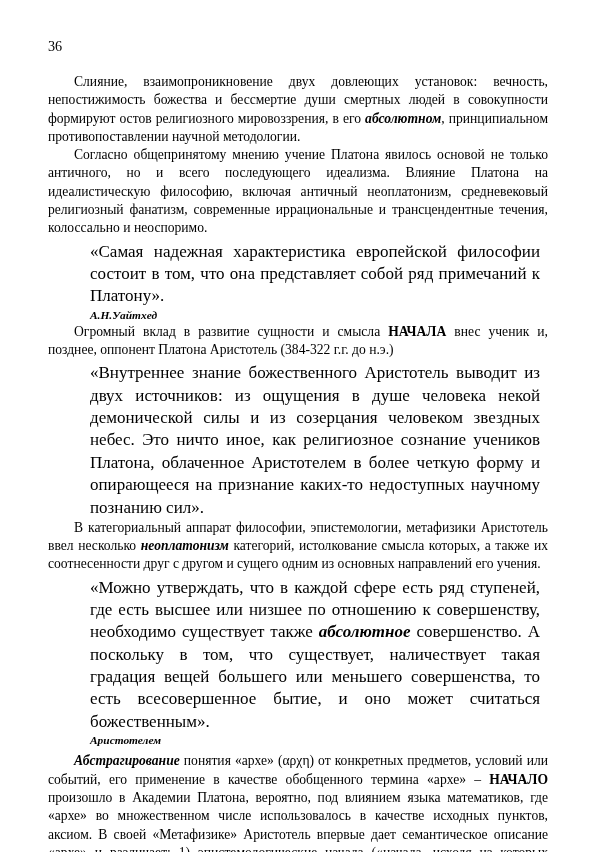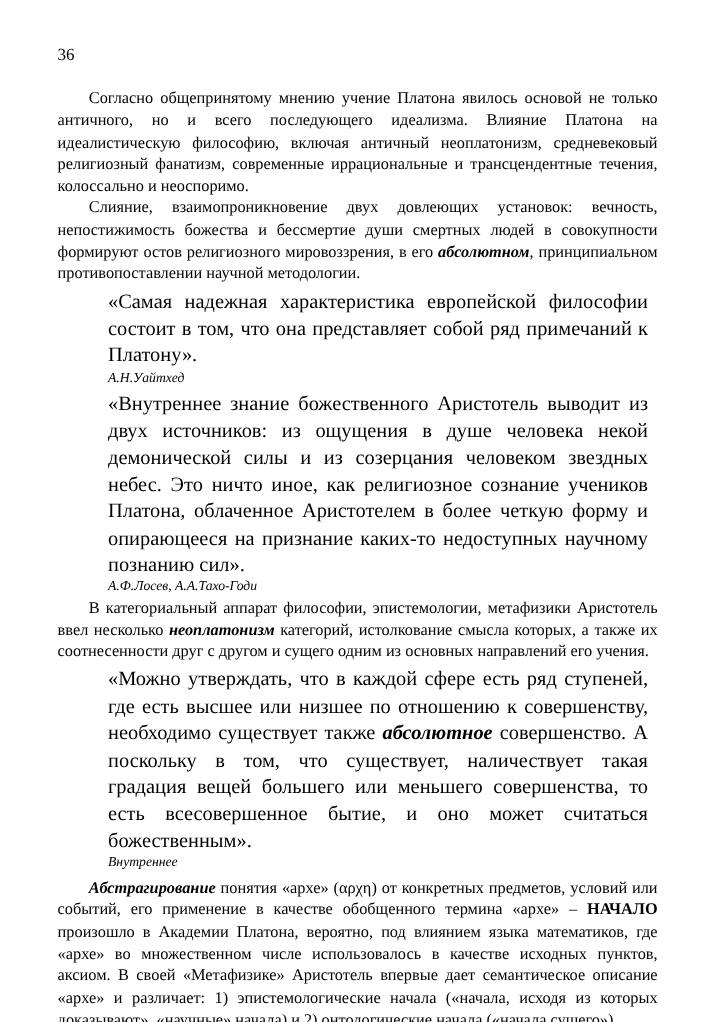--- a/index.html
+++ b/index.html
@@ -52,58 +52,58 @@
     margin: 1px 0 0 0;
     padding: 0 8px 0 42px;
     font-size: 17px;
     line-height: 1.315;
     text-align: justify;
   }
   .quote-attrib {
     padding-left: 42px;
     font-size: 11.4px;
     font-style: italic;
-    font-weight: normal;
+    font-weight: bold;
     margin-top: 0px;
     text-align: left;
   }
   .b { font-weight: bold; }
   .bi { font-weight: bold; font-style: italic; }
   .spacer-sm { height: 2px; }
   .spacer-md { height: 4px; }
 </style>
 </head>
 <body>
 
 <div class="page">
 
   <div class="header">
     <span class="page-number">36</span>
   </div>
 
+  <p class="body-para"><span>Слияние, взаимопроникновение двух довлеющих установок: вечность, непостижимость божества и бессмертие души смертных людей в совокупности формируют остов религиозного мировоззрения, в его </span><span class="bi">абсолютном</span><span>, принципиальном противопоставлении научной методологии.</span></p>
+
   <p class="body-para">Согласно общепринятому мнению учение Платона явилось основой не только античного, но и всего последующего идеализма. Влияние Платона на идеалистическую философию, включая античный неоплатонизм, средневековый религиозный фанатизм, современные иррациональные и трансцендентные течения, колоссально и неоспоримо.</p>
-
-  <p class="body-para"><span>Слияние, взаимопроникновение двух довлеющих установок: вечность, непостижимость божества и бессмертие души смертных людей в совокупности формируют остов религиозного мировоззрения, в его </span><span class="bi">абсолютном</span><span>, принципиальном противопоставлении научной методологии.</span></p>
 
   <div class="spacer-sm"></div>
 
   <p class="quote">«Самая надежная характеристика европейской философии состоит в том, что она представляет собой ряд примечаний к Платону».</p>
   <p class="quote-attrib">А.Н.Уайтхед</p>
 
+  <p class="body-para"><span>Огромный вклад в развитие сущности и смысла </span><span class="b">НАЧАЛА</span><span> внес ученик и, позднее, оппонент Платона Аристотель (384-322 г.г. до н.э.)</span></p>
 
   <div class="spacer-sm"></div>
 
   <p class="quote">«Внутреннее знание божественного Аристотель выводит из двух источников: из ощущения в душе человека некой демонической силы и из созерцания человеком звездных небес. Это ничто иное, как религиозное сознание учеников Платона, облаченное Аристотелем в более четкую форму и опирающееся на признание каких-то недоступных научному познанию сил».</p>
-  <p class="quote-attrib">А.Ф.Лосев, А.А.Тахо-Годи</p>
 
   <p class="body-para"><span>В категориальный аппарат философии, эпистемологии, метафизики Аристотель ввел несколько </span><span class="bi">неоплатонизм</span><span> категорий, истолкование смысла которых, а также их соотнесенности друг с другом и сущего одним из основных направлений его учения.</span></p>
 
   <div class="spacer-sm"></div>
 
   <p class="quote"><span>«Можно утверждать, что в каждой сфере есть ряд ступеней, где есть высшее или низшее по отношению к совершенству, необходимо существует также </span><span class="bi">абсолютное</span><span> совершенство. А поскольку в том, что существует, наличествует такая градация вещей большего или меньшего совершенства, то есть всесовершенное бытие, и оно может считаться божественным».</span></p>
-  <p class="quote-attrib">Внутреннее</p>
+  <p class="quote-attrib">Аристотелем</p>
 
   <div class="spacer-md"></div>
 
   <p class="body-para"><span class="bi">Абстрагирование</span><span> понятия «архе» (αρχη) от конкретных предметов, условий или событий, его применение в качестве обобщенного термина «архе» – </span><span class="b">НАЧАЛО</span><span> произошло в Академии Платона, вероятно, под влиянием языка математиков, где  «архе» во множественном числе использовалось в качестве исходных пунктов, аксиом. В своей «Метафизике» Аристотель впервые дает семантическое описание «архе» и различает: 1) эпистемологические начала («начала, исходя из которых доказывают», «научные» начала) и 2) онтологические начала («начала сущего»).</span></p>
 
 
 </div>
 
 </body></html>

